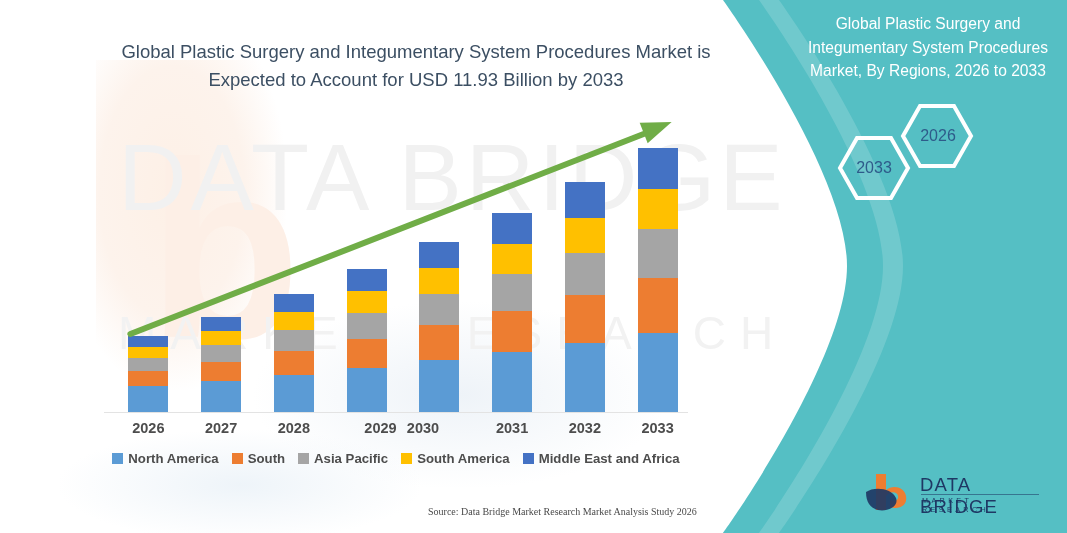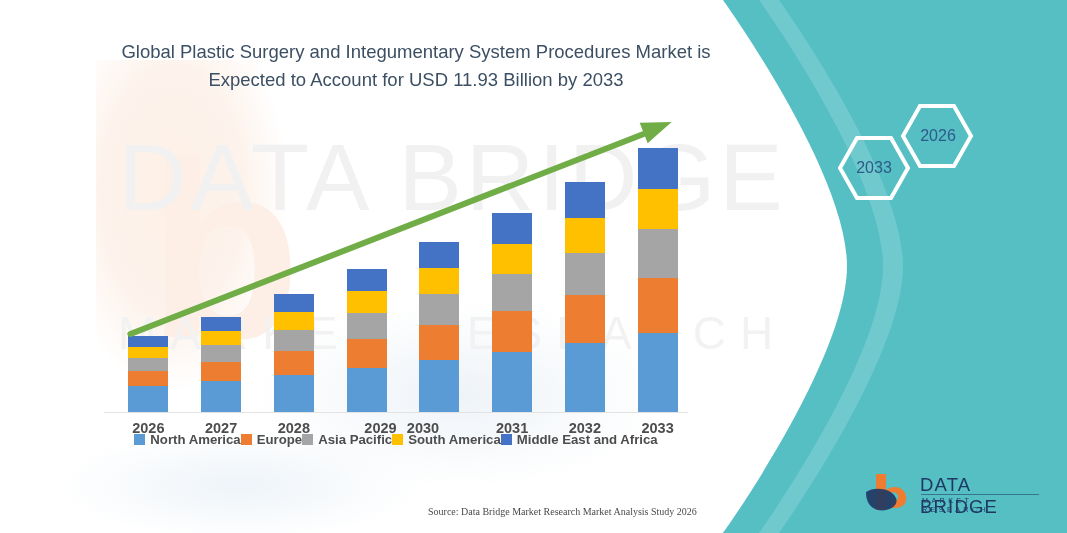--- a/index.html
+++ b/index.html
@@ -117,23 +117,24 @@
   .xlabel {
     position: absolute;
     width: 60px; text-align: center;
     font-size: 14.5px; font-weight: 700;
     color: #4d4d4d;
   }
 
   
   .legend {
     position: absolute;
-    left: 96px; top: 432px;
+    left: 96px; top: 451px;
     width: 600px;
     display: flex; justify-content: center; align-items: center;
+    gap: 13px;
     flex-wrap: nowrap;
   }
   .legend-item { display: flex; align-items: center; gap: 5px; white-space: nowrap; }
   .legend-swatch { width: 11px; height: 11px; display: block; }
   .legend-label { font-size: 13.2px; font-weight: 700; color: #4d4d4d; }
 
   
   .footer {
     position: absolute;
     left: 0; top: 506px;
@@ -290,21 +291,21 @@
       <span class="xlabel" style="left: 531.625px;">2033</span>
     </div>
 
   <div class="legend" id="legend">
       <div class="legend-item">
         <span class="legend-swatch" style="background: rgb(91, 155, 213);"></span>
         <span class="legend-label">North America</span>
       </div>
       <div class="legend-item">
         <span class="legend-swatch" style="background: rgb(237, 125, 49);"></span>
-        <span class="legend-label">Europe</span>
+        <span class="legend-label">South</span>
       </div>
       <div class="legend-item">
         <span class="legend-swatch" style="background: rgb(165, 165, 165);"></span>
         <span class="legend-label">Asia Pacific</span>
       </div>
       <div class="legend-item">
         <span class="legend-swatch" style="background: rgb(255, 192, 0);"></span>
         <span class="legend-label">South America</span>
       </div>
       <div class="legend-item">
@@ -316,20 +317,21 @@
   <div class="footer">
     <span class="f-right">Source: Data Bridge Market Research  Market Analysis Study 2026</span>
   </div>
 
   <div class="panel">
     <svg class="panel-shape" viewBox="0 0 360 533" preserveAspectRatio="none">
       <path id="panel-path" d="M 72,0 L 360,0 L 360,533 L 16,533 C 16,533 140,360 140,266 C 140,172 16,0 16,0 Z" fill="#55bfc4"></path>
       <path d="M 72,0 C 72,0 196,172 196,266 C 196,360 72,533 72,533 L 52,533 C 52,533 176,360 176,266 C 176,172 52,0 52,0 Z" fill="#ffffff" opacity="0.16"></path>
     </svg>
 
+    <div class="panel-title">Global Plastic Surgery and Integumentary System Procedures Market, By Regions, 2026 to 2033</div>
 
     <div class="hexwrap">
       <svg viewBox="0 0 252 116" width="252" height="116">
         <polygon points="118,10 152,10 169,40 152,70 118,70 101,40" fill="none" stroke="#ffffff" stroke-width="4"></polygon>
         <polygon points="55,42 89,42 106,72 89,102 55,102 38,72" fill="none" stroke="#ffffff" stroke-width="4"></polygon>
       </svg>
       <span class="hex-label" style="left:113px; top:31px; width:46px; text-align:center;">2026</span>
       <span class="hex-label" style="left:49px; top:63px; width:46px; text-align:center;">2033</span>
     </div>
 

